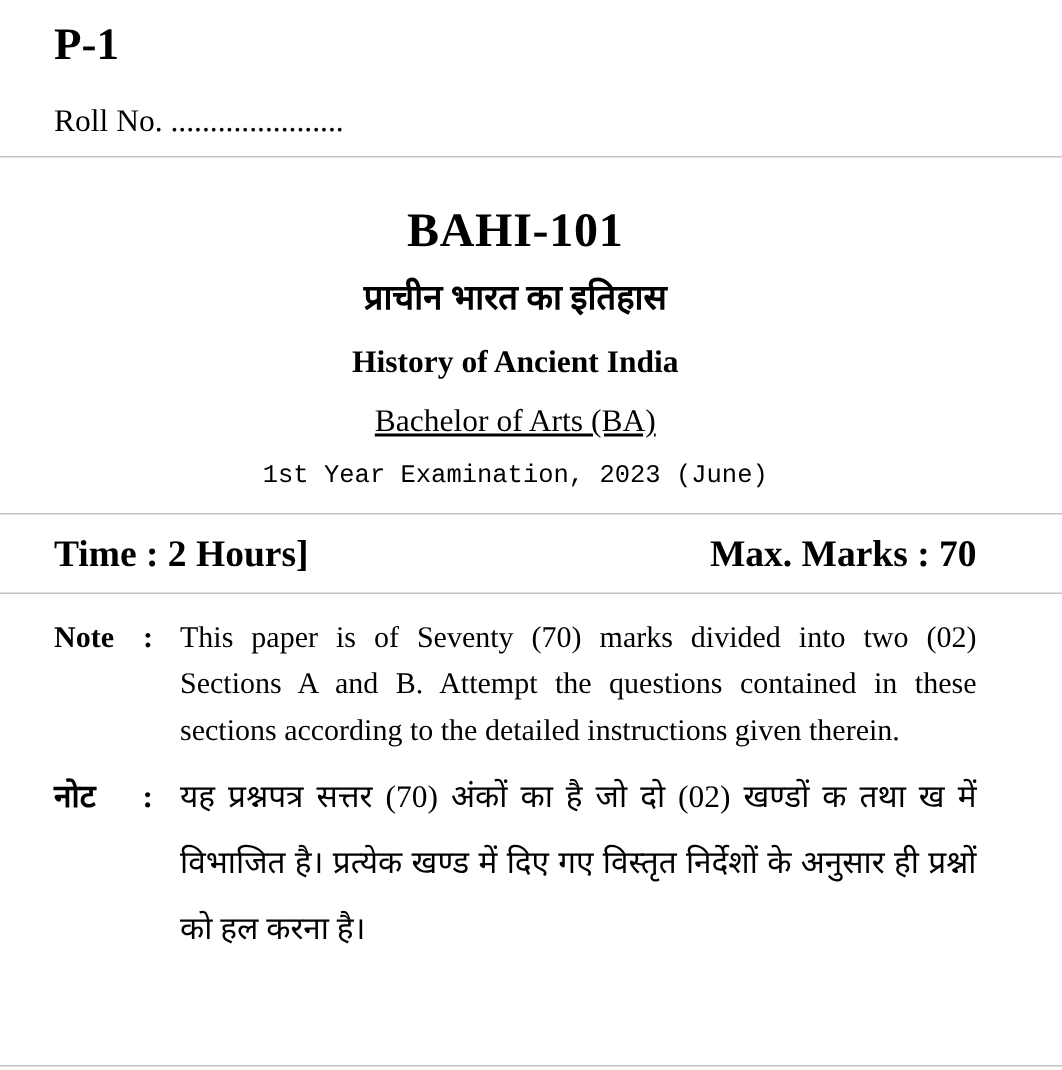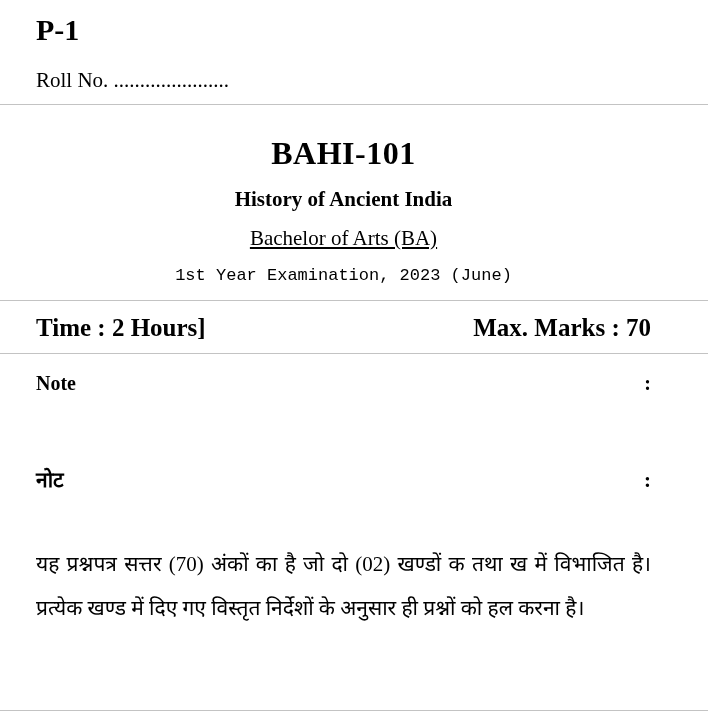--- a/index.html
+++ b/index.html
@@ -82,21 +82,20 @@
     align-items: baseline;
     font-size: 25px;
     font-weight: bold;
     padding-top: 14px;
     padding-bottom: 12px;
     line-height: 26px;
   }
   .note-block {
     display: flex;
     margin-top: 14px;
-    flex-direction: column;
   }
   .note-label {
     flex: 0 0 66px;
     display: flex;
     justify-content: space-between;
     font-weight: bold;
   }
   .note-label-gap {
     flex: 0 0 18px;
   }
@@ -133,20 +132,21 @@
 
     <div class="meta-row">
       <span>Roll No. ......................</span>
     </div>
   </div>
 
   <hr class="rule">
 
   <div class="content center-block">
     <div class="course-code">BAHI-101</div>
+    <div class="title-hindi">प्राचीन भारत का इतिहास</div>
     <div class="title-english">History of Ancient India</div>
     <div class="program-line">Bachelor of Arts (BA)</div>
     <div class="exam-line">1st Year Examination, 2023 (June)</div>
   </div>
 
   <hr class="rule">
 
   <div class="content">
     <div class="time-row">
       <span>Time : 2 Hours]</span>
@@ -156,20 +156,21 @@
 
   <hr class="rule">
 
   <div class="content">
     <div class="note-block note-en">
       <span class="note-label">
         <span>Note</span>
         <span>:</span>
       </span>
       <span class="note-label-gap"></span>
+      <span class="note-text">This paper is of Seventy (70) marks divided into two (02) Sections A and B. Attempt the questions contained in these sections according to the detailed instructions given therein.</span>
     </div>
 
     <div class="note-block note-hi">
       <span class="note-label">
         <span>नोट</span>
         <span>:</span>
       </span>
       <span class="note-label-gap"></span>
       <span class="note-text">यह प्रश्नपत्र सत्तर (70) अंकों का है जो दो (02) खण्डों क तथा ख में विभाजित है। प्रत्येक खण्ड में दिए गए विस्तृत निर्देशों के अनुसार ही प्रश्नों को हल करना है।</span>
     </div>

